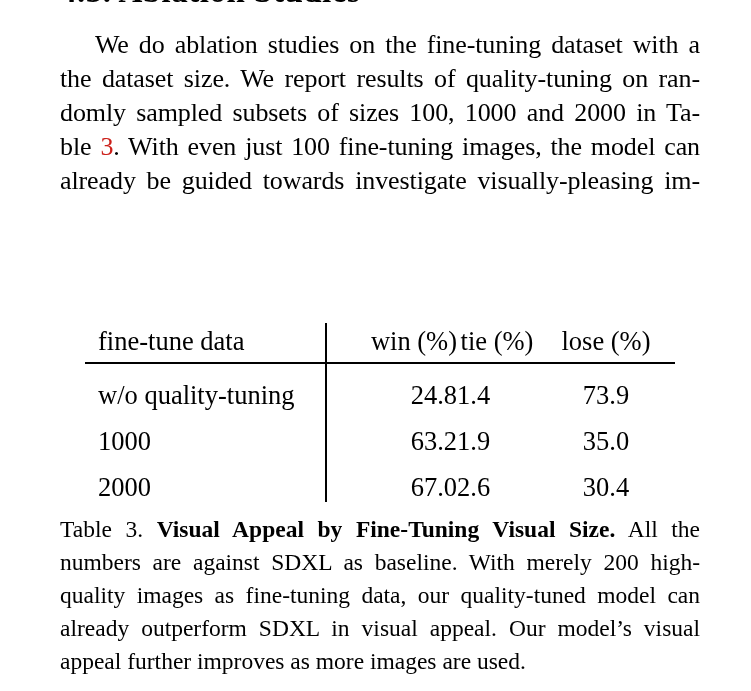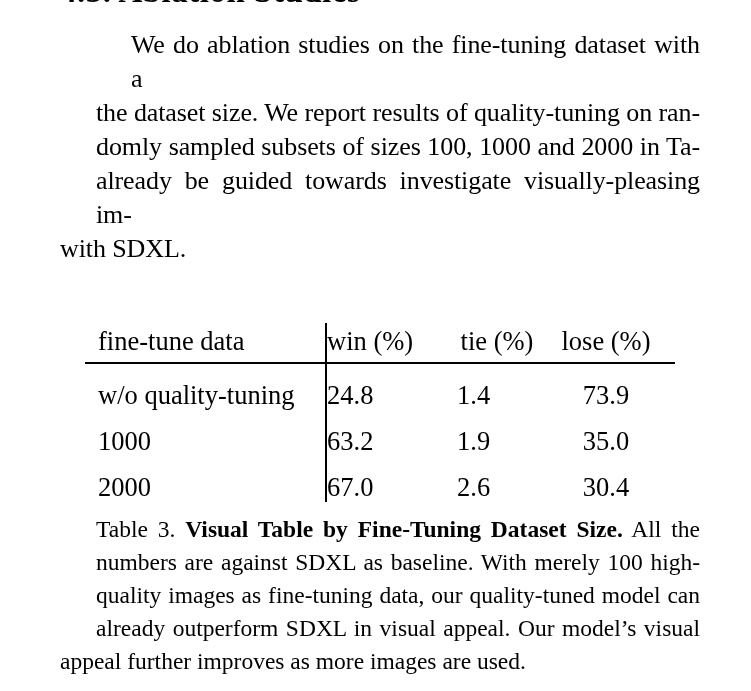--- a/index.html
+++ b/index.html
@@ -26,21 +26,21 @@
   .body-paragraph {
     position: absolute;
     top: 28px;
     left: 60px;
     width: 640px;
     font-size: 26px;
     line-height: 34px;
     letter-spacing: -0.1px;
   }
   .tline { white-space: normal; }
-  .tline.just { text-align: justify; text-align-last: justify; margin-left: 36px; }
+  .tline.just { text-align: justify; text-align-last: justify; }
   .tline.indent { padding-left: 35px; }
   .ref { color: var(--ref-red, #cc201a); }
   .bold { font-weight: bold; }
   
   .table-wrap {
     position: absolute;
     top: 323px;
     left: 85px;
   }
   table.results {
@@ -51,21 +51,21 @@
   }
   table.results th, table.results td {
     font-weight: normal;
     padding: 0;
     line-height: 30px;
     vertical-align: bottom;
   }
   table.results th { padding-top: 3px; padding-bottom: 6px; }
   table.results td { padding-top: 16px; padding-bottom: 0px; }
   .col-label { width: 227px; text-align: left; padding-left: 13px !important; }
-  .col-win  { width: 130px; text-align: left; }
+  .col-win  { width: 130px; text-align: right; }
   .col-tie  { width: 80px;  }
   .col-lose { width: 138px; text-align: center; }
   table.results th { border-bottom: 2px solid #000; }
   table.results .col-label { border-right: 2px solid #000; }
   
   .caption {
     position: absolute;
     top: 513px;
     left: 60px;
     width: 640px;
@@ -77,22 +77,22 @@
 <body>
 
 <div class="page">
 
   <div class="section-heading">4.3. Ablation Studies</div>
 
   <div class="body-paragraph">
       <div class="tline just indent"><span>We do ablation studies on the fine-tuning dataset with a</span></div>
       <div class="tline just"><span>the dataset size. We report results of quality-tuning on ran-</span></div>
       <div class="tline just"><span>domly sampled subsets of sizes 100, 1000 and 2000 in Ta-</span></div>
+      <div class="tline just"><span>ble </span><span class="ref">3</span><span>. With even just 100 fine-tuning images, the model can</span></div>
       <div class="tline just"><span>already be guided towards investigate visually-pleasing im-</span></div>
-      <div class="tline"><span>with SDXL.</span></div>
     </div>
 
   <div class="table-wrap">
     <table class="results">
       <thead>
         <tr>
             <th class="col-label">fine-tune data</th>
             <th class="col-win">win (%)</th>
             <th class="col-tie">tie (%)</th>
             <th class="col-lose">lose (%)</th>
@@ -115,20 +115,20 @@
             <td class="col-label">2000</td>
             <td class="col-win">67.0</td>
             <td class="col-tie">2.6</td>
             <td class="col-lose">30.4</td>
           </tr>
         </tbody>
     </table>
   </div>
 
   <div class="caption">
-      <div class="tline just"><span>Table 3. </span><span class="bold">Visual Table by Fine-Tuning Dataset Size.</span><span> All the</span></div>
-      <div class="tline just"><span>numbers are against SDXL as baseline. With merely 100 high-</span></div>
+      <div class="tline just"><span>Table 3. </span><span class="bold">Visual Appeal by Fine-Tuning Visual Size.</span><span> All the</span></div>
+      <div class="tline just"><span>numbers are against SDXL as baseline. With merely 200 high-</span></div>
       <div class="tline just"><span>quality images as fine-tuning data, our quality-tuned model can</span></div>
       <div class="tline just"><span>already outperform SDXL in visual appeal. Our model’s visual</span></div>
       <div class="tline"><span>appeal further improves as more images are used.</span></div>
     </div>
 
 </div>
 
 </body></html>

